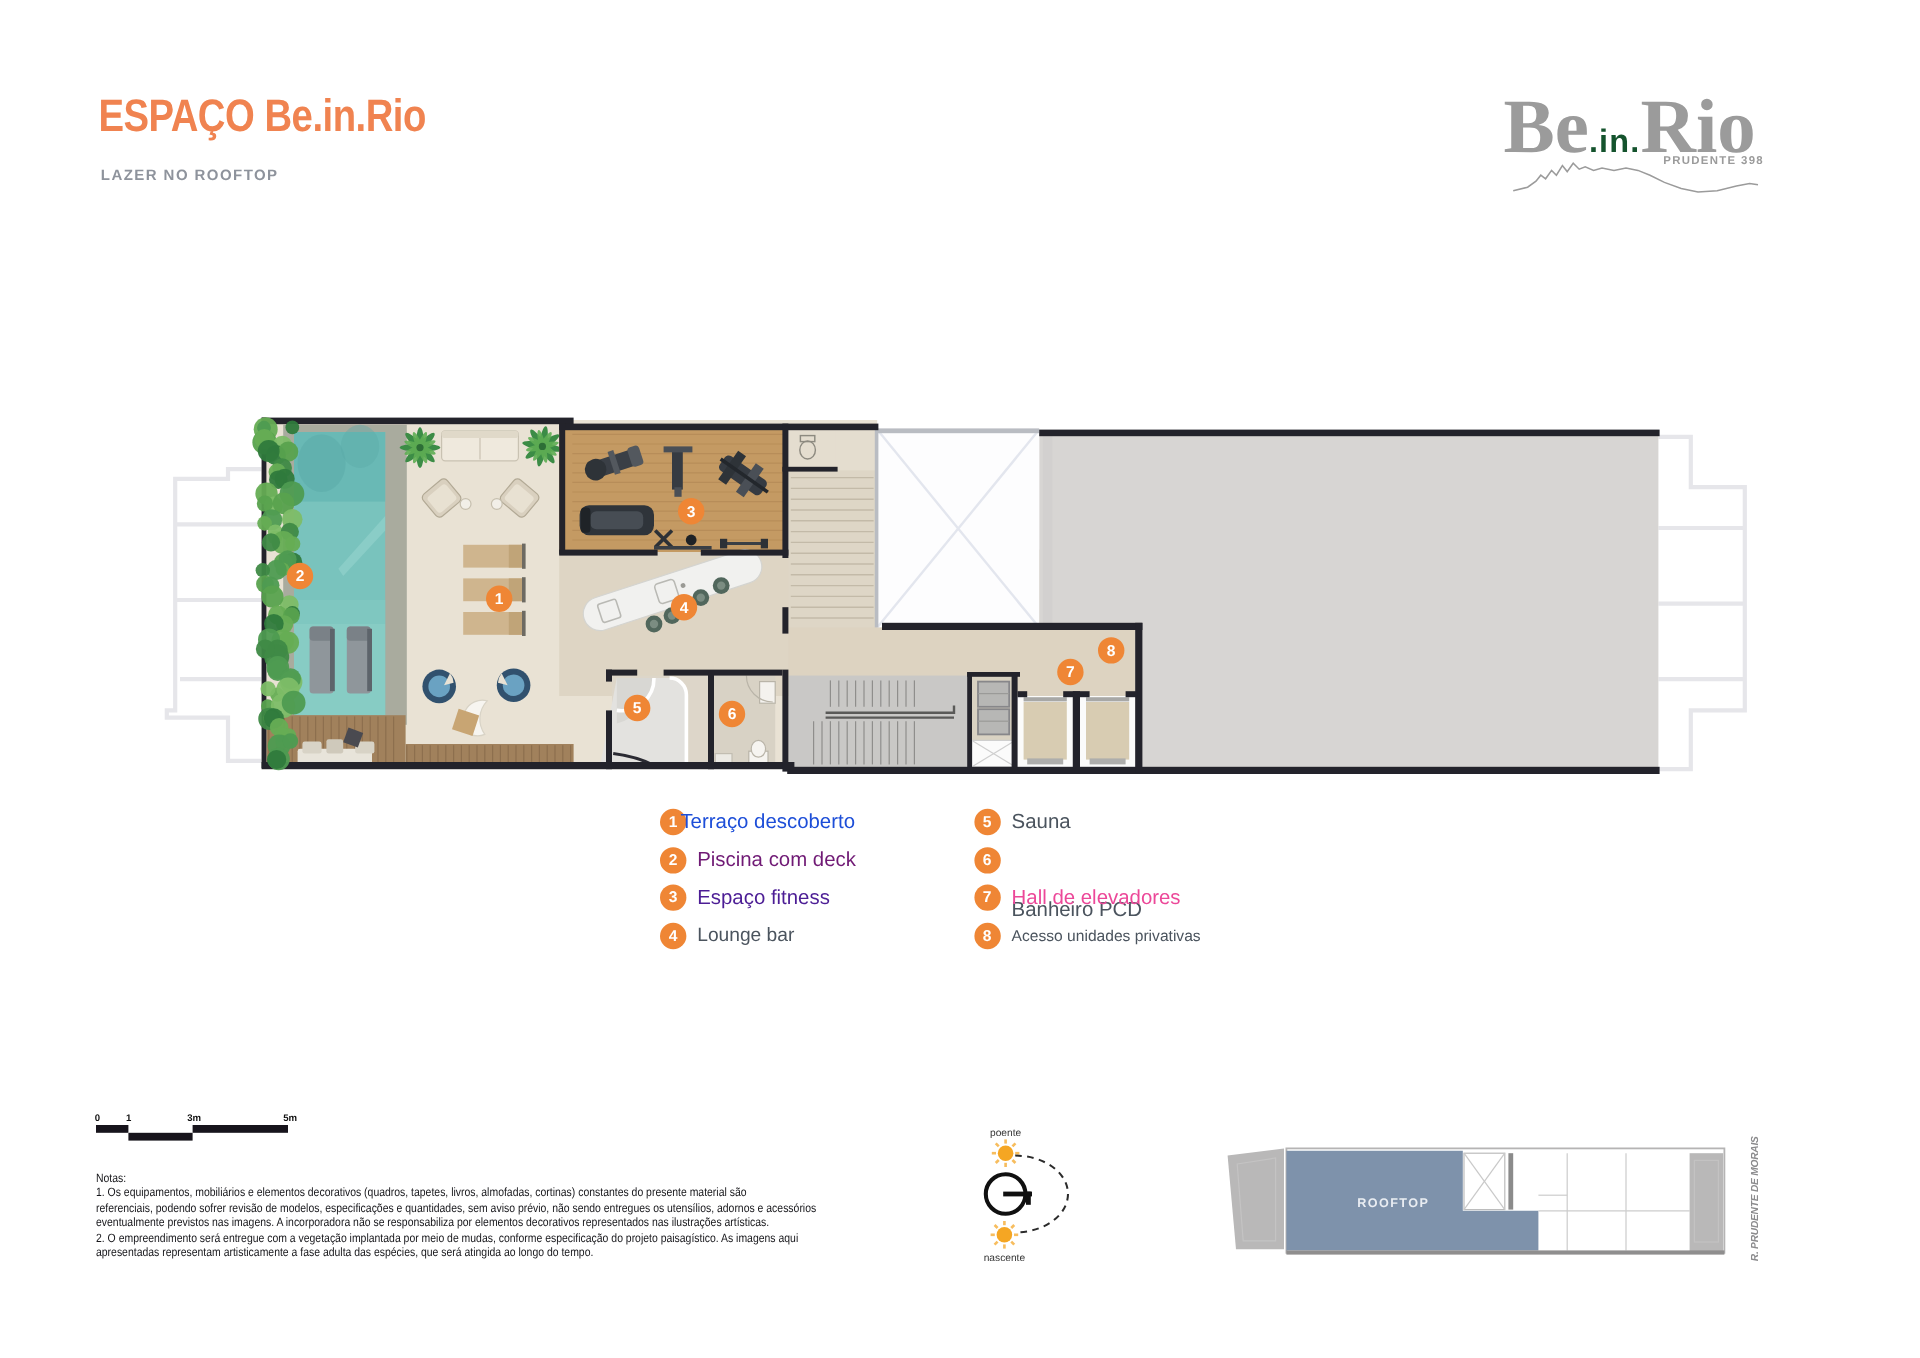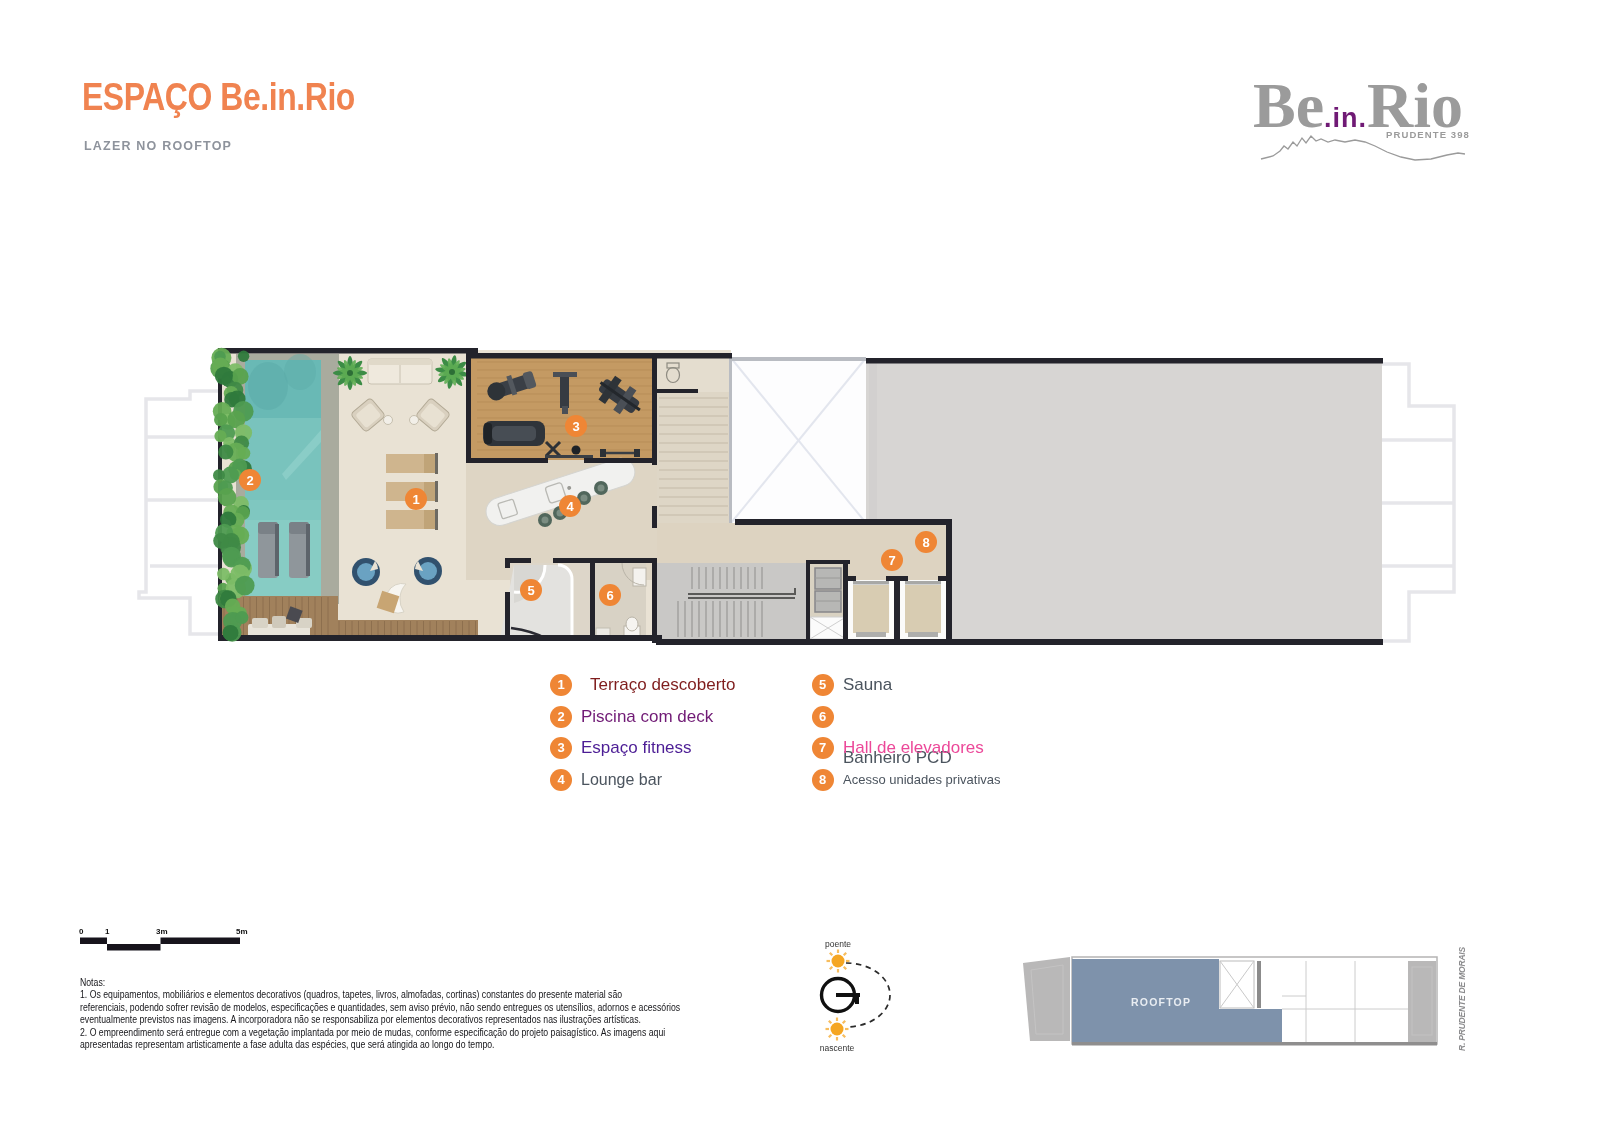--- a/index.html
+++ b/index.html
@@ -8,21 +8,21 @@
 </style>
 </head>
 <body>
 
 <div class="abs" style="left:82px;top:76px;font-size:38px;font-weight:bold;color:#f08350;letter-spacing:-0.5px;transform:scaleX(0.84);transform-origin:left top;">ESPAÇO Be.in.Rio</div>
 
 <div class="abs" style="left:84px;top:139px;font-size:12.5px;font-weight:bold;color:#8e939c;letter-spacing:1.2px;">LAZER NO ROOFTOP</div>
 
 <div class="abs" style="left:1253px;top:69px;width:220px;height:110px;">
 
-  <div style="position:absolute;left:0;top:0;width:220px;font-family:'Liberation Serif',serif;color:#9b9b9b;font-size:64px;font-weight:bold;white-space:nowrap;">Be<span style="font-family:'Liberation Sans',sans-serif;font-size:27px;color:#701a75;letter-spacing:1px;text-align:right;">.in.</span>Rio</div>
+  <div style="position:absolute;left:0;top:0;width:220px;font-family:'Liberation Serif',serif;color:#9b9b9b;font-size:64px;font-weight:bold;white-space:nowrap;">Be<span style="font-family:'Liberation Sans',sans-serif;font-size:27px;color:#14532d;letter-spacing:1px;text-align:right;">.in.</span>Rio</div>
 
   <svg style="position:absolute;left:0px;top:62px;" width="225" height="32" viewBox="0 0 225 32">
     <path d="M8,28 L20,25 L27,20 L31,15 L35,18 L40,11 L44,15 L49,7 L53,12 L58,5 L63,10 L68,8 L75,11 L82,9 L92,11 L102,9 L112,11 L122,15 L134,21 L148,26 L162,29 L178,28 L194,24 L205,22 L212,23" fill="none" stroke="#9b9b9b" stroke-width="1.3"></path>
   </svg>
 
   <div style="position:absolute;right:3px;top:60px;font-size:9.5px;font-weight:bold;color:#9b9b9b;letter-spacing:1.1px;">PRUDENTE 398</div>
 </div>
 
 <svg class="abs" style="left:0;top:0;" width="1600" height="1132" viewBox="0 0 1600 1132">
 
@@ -634,21 +634,21 @@
 
   <rect x="1408" y="961" width="28" height="82" fill="#b9b8b8"></rect>
   <rect x="1412" y="967" width="20" height="68" fill="none" stroke="#c3c2c2" stroke-width="1"></rect>
 
   <rect x="1072" y="1042" width="365" height="3.5" fill="#8f8e8e"></rect>
 
   <text x="0" y="0" transform="translate(1465,1051) rotate(-90)" font-family="Liberation Sans, sans-serif" font-size="8.5" font-weight="bold" font-style="italic" fill="#8b8b8d" letter-spacing="-0.2">R. PRUDENTE DE MORAIS</text>
 </svg>
 
 <div style="position:absolute;left:550px;top:674px;width:22px;height:22px;border-radius:50%;background:#ef8635;color:#fff;font-weight:bold;font-size:13px;line-height:22px;text-align:center">1</div>
-<div style="position:absolute;left:590px;top:673px;height:24px;line-height:24px;font-size:17px;color:#7f1d1d;white-space:nowrap">Terraço descoberto</div>
+<div style="position:absolute;left:567px;top:673px;height:24px;line-height:24px;font-size:17px;color:#1d4ed8;white-space:nowrap">Terraço descoberto</div>
 
 <div style="position:absolute;left:550px;top:705.5px;width:22px;height:22px;border-radius:50%;background:#ef8635;color:#fff;font-weight:bold;font-size:13px;line-height:22px;text-align:center">2</div>
 <div style="position:absolute;left:581px;top:704.5px;height:24px;line-height:24px;font-size:17px;color:#701a75;white-space:nowrap">Piscina com deck</div>
 
 <div style="position:absolute;left:550px;top:737px;width:22px;height:22px;border-radius:50%;background:#ef8635;color:#fff;font-weight:bold;font-size:13px;line-height:22px;text-align:center">3</div>
 <div style="position:absolute;left:581px;top:736px;height:24px;line-height:24px;font-size:17px;color:#4c1d95;white-space:nowrap">Espaço fitness</div>
 
 <div style="position:absolute;left:550px;top:768.5px;width:22px;height:22px;border-radius:50%;background:#ef8635;color:#fff;font-weight:bold;font-size:13px;line-height:22px;text-align:center">4</div>
 <div style="position:absolute;left:581px;top:767.5px;height:24px;line-height:24px;font-size:16px;color:#4b545e;white-space:nowrap">Lounge bar</div>
 

